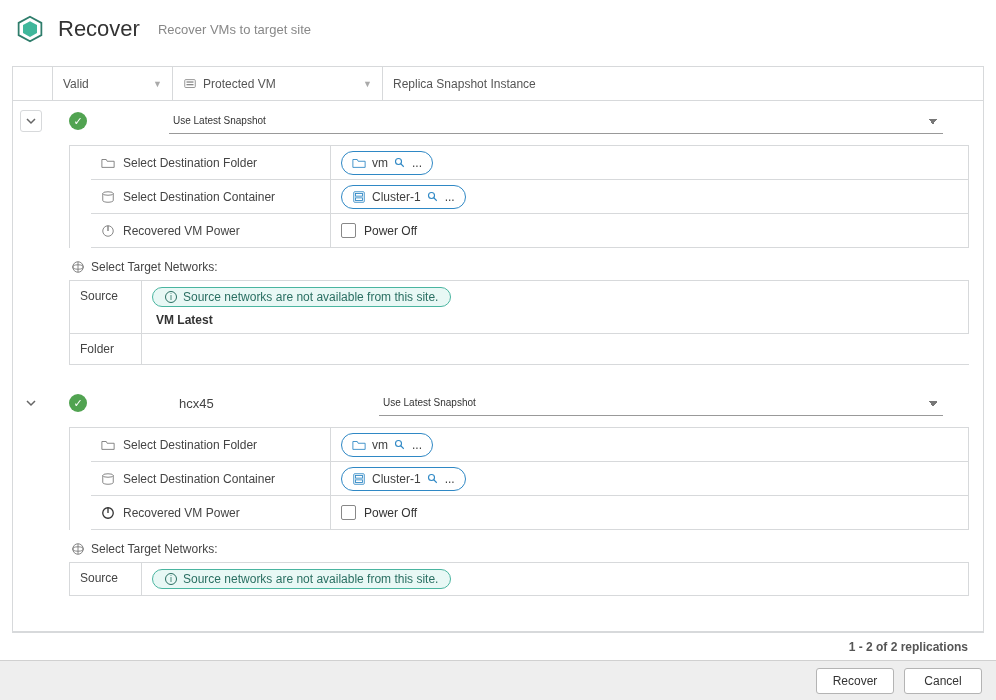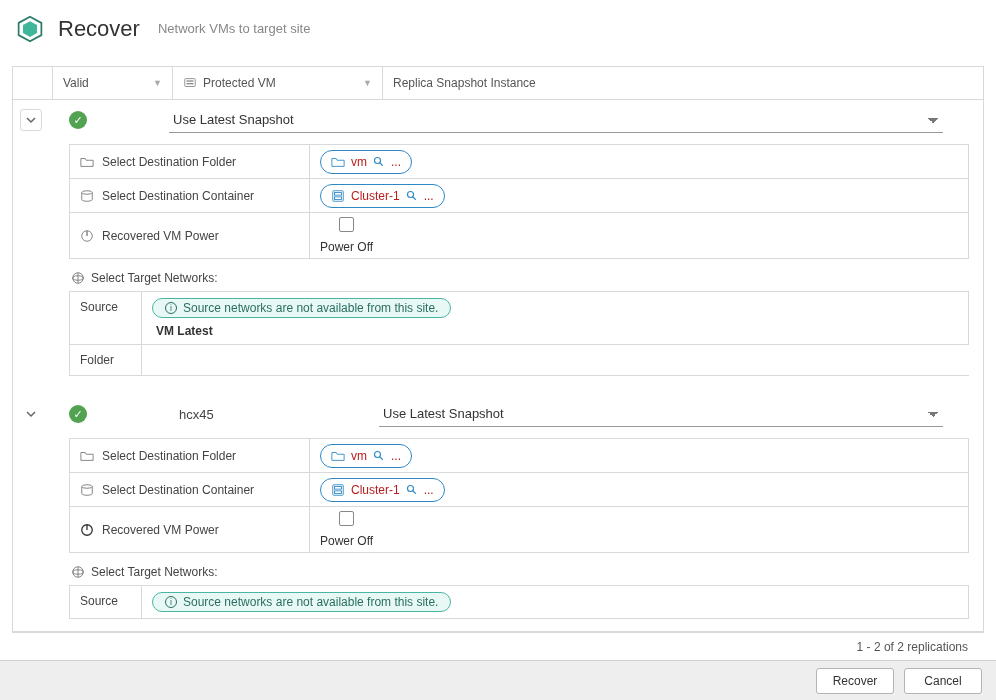--- a/index.html
+++ b/index.html
@@ -75,56 +75,56 @@
   }
   .vm-row .col-valid{width:120px;display:flex;align-items:center;padding-left:20px;}
   .status-dot{
     width:18px;height:18px;border-radius:50%;background:var(--green);
     display:flex;align-items:center;justify-content:center;color:#fff;font-size:11px;
   }
   .vm-row .col-name{width:210px;padding-left:10px;font-size:13px;color:#444;}
   .vm-row .col-snap{flex:1;}
   .snap-select{
     width:100%;height:26px;border:none;border-bottom:1px solid #999;
-    font-size:13px;color:#333;background:#fff;padding:0 4px;
+    font-size:10px;color:#333;background:#fff;padding:0 4px;
     appearance:none;-webkit-appearance:none;
     background-image:linear-gradient(45deg,transparent 50%,#777 50%),linear-gradient(-45deg,transparent 50%,#777 50%);
     background-position:right 10px top 11px,right 5px top 11px;
     background-size:5px 5px,5px 5px;background-repeat:no-repeat;
   }
 
   
   .detail{
     margin:4px 14px 6px 56px;
   }
   .det-table{
-    border:1px solid var(--border);border-bottom:none;
+    border:1px solid var(--border);border-bottom:none;padding-left:21px;
   }
   .det-row{
     display:flex;border-bottom:1px solid var(--border);min-height:34px;
   }
   .det-label{
     width:240px;border-right:1px solid var(--border);
     display:flex;align-items:center;gap:8px;padding:6px 10px;
     font-size:12px;color:#444;
   }
   .det-val{
     flex:1;display:flex;align-items:center;padding:4px 10px;gap:10px;
   }
   .mini-icon{width:14px;height:14px;flex:0 0 14px;}
 
   .chip{
     display:inline-flex;align-items:center;gap:6px;
     height:24px;padding:0 10px;
     border:1px solid var(--chip-border);border-radius:12px;background:#fff;
-    color:#b91c1c;font-size:12px;cursor:pointer;
+    color:#404040;font-size:12px;cursor:pointer;
   }
   .chip .mag{color:var(--chip-border);}
 
-  .chk{display:flex;align-items:center;gap:8px;cursor:pointer;flex-direction:column;}
+  .chk{display:flex;align-items:center;gap:8px;cursor:pointer;}
   .chk-box{width:15px;height:15px;border:1px solid #888;border-radius:2px;background:#fff;}
 
   .sect-h{
     display:flex;align-items:flex-end;gap:6px;
     font-size:12px;color:#444;margin:12px 0 6px 2px;
   }
 
   .net-table{ border-left:1px solid var(--border); }
   .net-row{
     display:flex;border-bottom:1px solid var(--border);
@@ -150,21 +150,21 @@
     appearance:none;-webkit-appearance:none;padding:0 4px;
     background-image:linear-gradient(45deg,transparent 50%,#777 50%),linear-gradient(-45deg,transparent 50%,#777 50%);
     background-position:right 10px top 10px,right 5px top 10px;
     background-size:5px 5px,5px 5px;background-repeat:no-repeat;
   }
 
   
   .status-line{
     height:28px;border-top:1px solid var(--border);
     display:flex;align-items:center;justify-content:flex-end;
-    padding:0 16px;font-size:12px;color:#555;margin:0 12px;
+    padding:0 16px;font-size:12px;color:#555;margin:0 12px;font-weight:bold;
   }
 
   
   .footer{
     height:40px;background:var(--footer);border-top:1px solid #d0d0d0;
     display:flex;align-items:center;justify-content:flex-end;gap:10px;
     padding:0 14px;
   }
   .btn{
     height:26px;min-width:78px;padding:0 14px;
@@ -186,21 +186,21 @@
 <body>
 
 <div class="page-header">
   <span>
     <svg class="hex-icon" viewBox="0 0 32 32">
       <polygon points="16,2 29,9 29,23 16,30 3,23 3,9" fill="none" stroke="#2e7d6b" stroke-width="2"></polygon>
       <polygon points="16,7 24,11.5 24,20.5 16,25 8,20.5 8,11.5" fill="#3fb79b"></polygon>
     </svg>
   </span>
   <span class="page-title">Recover</span>
-  <span class="page-sub">Network VMs to target site</span>
+  <span class="page-sub">Recover VMs to target site</span>
 </div>
 
 <div class="grid-wrap">
 
   <div class="grid-head">
     <div class="gh-expand"></div>
     <div class="gh-col valid">
       <span>Valid</span>
       <span class="filter-chevron">▼</span>
     </div>

